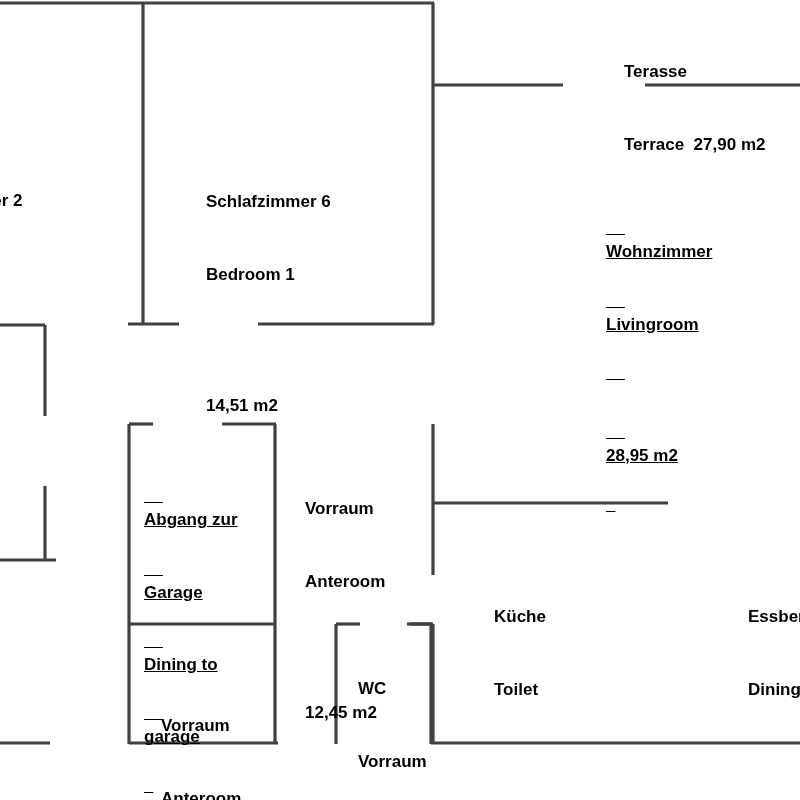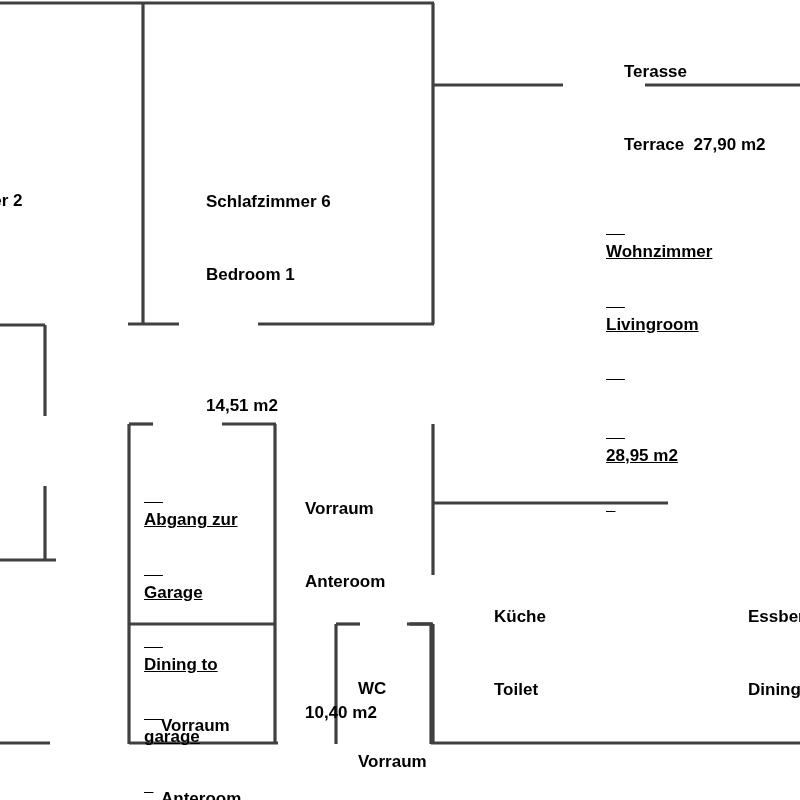--- a/index.html
+++ b/index.html
@@ -123,21 +123,21 @@
     <span class="lbl-line">Abgang zur</span>
     <span class="lbl-line">Garage</span>
     <span class="lbl-line">Dining to</span>
     <span class="lbl-line">garage</span>
   </div>
 
   <div class="room-label label-anteroom-upper">
     <span class="lbl-line">Vorraum</span>
     <span class="lbl-line">Anteroom</span>
     <span class="lbl-gap"></span>
-    <span class="lbl-line">10,40 m2</span>
+    <span class="lbl-line">12,45 m2</span>
   </div>
 
   <div class="room-label label-anteroom-lower">
     <span class="lbl-line">Vorraum</span>
     <span class="lbl-line">Anteroom</span>
     
     
   </div>
 
   <div class="room-label label-wc">

